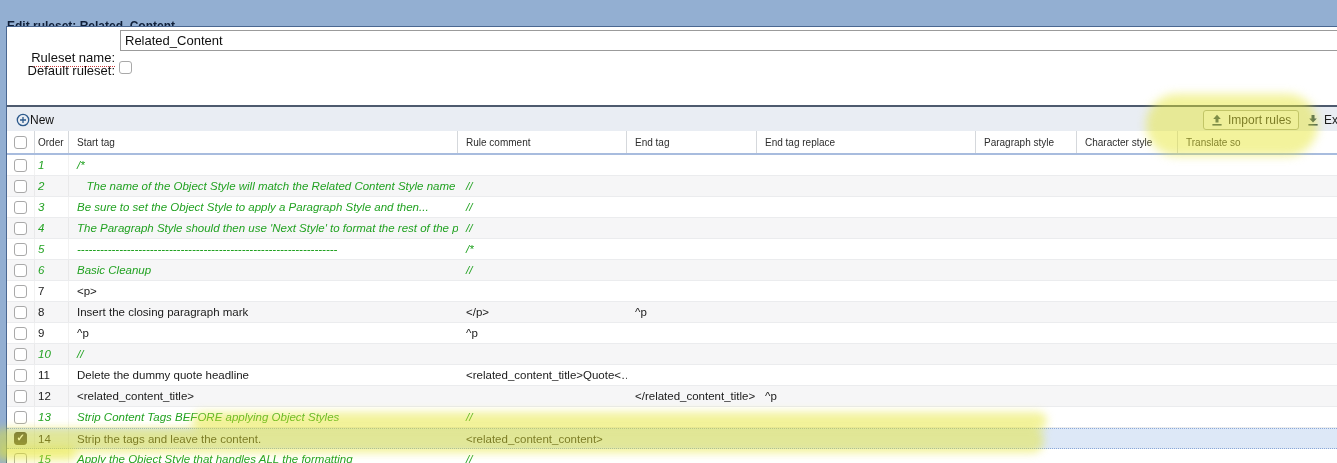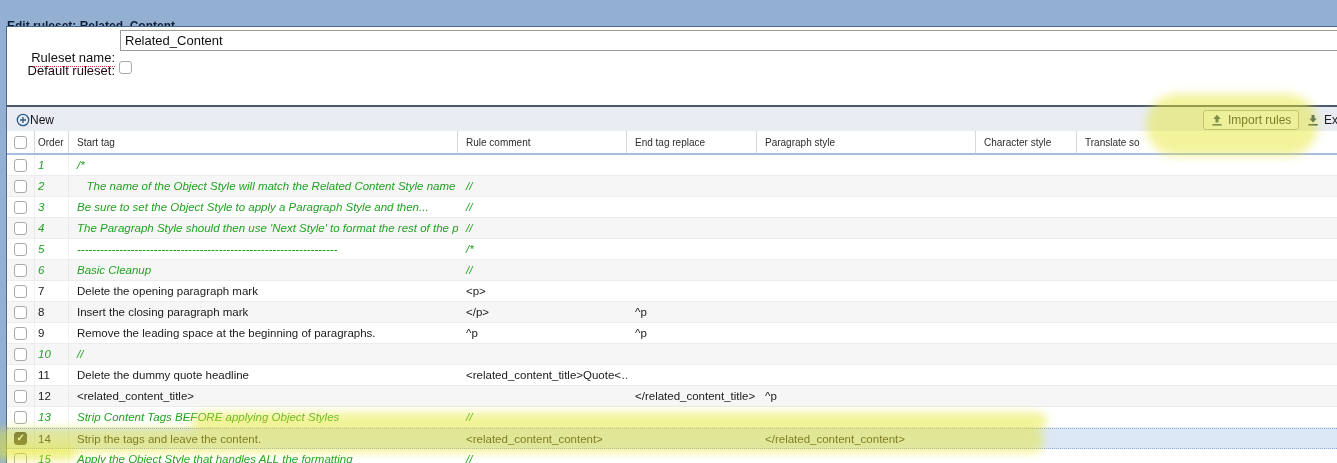--- a/index.html
+++ b/index.html
@@ -187,20 +187,21 @@
     </button>
   </div>
 
   <div class="thead grid">
     <div class="th th-check">
       <div class="checkbox"></div>
     </div>
     <div class="th th-order">Order</div>
     <div class="th">Start tag</div>
     <div class="th">Rule comment</div>
+    <div class="th">End tag</div>
     <div class="th">End tag replace</div>
     <div class="th">Paragraph style</div>
     <div class="th">Character style</div>
     <div class="th">Translate so</div>
   </div>
 
   <div class="tbody" id="tbody">
       <div class="grid row comment">
     <div class="cell check-cell">
       <div class="checkbox"></div>
@@ -282,21 +283,20 @@
     <div class="cell" data-field="end_replace"></div>
     <div class="cell" data-field="para_style"></div>
     <div class="cell" data-field="char_style"></div>
     <div class="cell" data-field="translate"></div>
   </div>
       <div class="grid row">
     <div class="cell check-cell">
       <div class="checkbox"></div>
     </div>
     <div class="cell order" data-field="order">7</div>
-    <div class="cell" data-field="comment">Delete the opening paragraph mark</div>
     <div class="cell" data-field="start_tag">&lt;p&gt;</div>
     <div class="cell" data-field="start_replace"></div>
     <div class="cell" data-field="end_tag"></div>
     <div class="cell" data-field="end_replace"></div>
     <div class="cell" data-field="para_style"></div>
     <div class="cell" data-field="char_style"></div>
     <div class="cell" data-field="translate"></div>
   </div>
       <div class="grid row even">
     <div class="cell check-cell">
@@ -310,21 +310,20 @@
     <div class="cell" data-field="end_replace"></div>
     <div class="cell" data-field="para_style"></div>
     <div class="cell" data-field="char_style"></div>
     <div class="cell" data-field="translate"></div>
   </div>
       <div class="grid row">
     <div class="cell check-cell">
       <div class="checkbox"></div>
     </div>
     <div class="cell order" data-field="order">9</div>
-    <div class="cell" data-field="comment">Remove the leading space at the beginning of paragraphs.</div>
     <div class="cell" data-field="start_tag">^p</div>
     <div class="cell" data-field="start_replace">^p</div>
     <div class="cell" data-field="end_tag"></div>
     <div class="cell" data-field="end_replace"></div>
     <div class="cell" data-field="para_style"></div>
     <div class="cell" data-field="char_style"></div>
     <div class="cell" data-field="translate"></div>
   </div>
       <div class="grid row comment even">
     <div class="cell check-cell">
@@ -381,21 +380,20 @@
     <div class="cell" data-field="translate"></div>
   </div>
       <div class="grid row selected even">
     <div class="cell check-cell">
       <div class="checkbox checked"></div>
     </div>
     <div class="cell order" data-field="order">14</div>
     <div class="cell" data-field="comment">Strip the tags and leave the content.</div>
     <div class="cell" data-field="start_tag">&lt;related_content_content&gt;</div>
     <div class="cell" data-field="start_replace"></div>
-    <div class="cell" data-field="end_tag">&lt;/related_content_content&gt;</div>
     <div class="cell" data-field="end_replace"></div>
     <div class="cell" data-field="para_style"></div>
     <div class="cell" data-field="char_style"></div>
     <div class="cell" data-field="translate"></div>
   </div>
       <div class="grid row comment">
     <div class="cell check-cell">
       <div class="checkbox"></div>
     </div>
     <div class="cell order" data-field="order">15</div>

